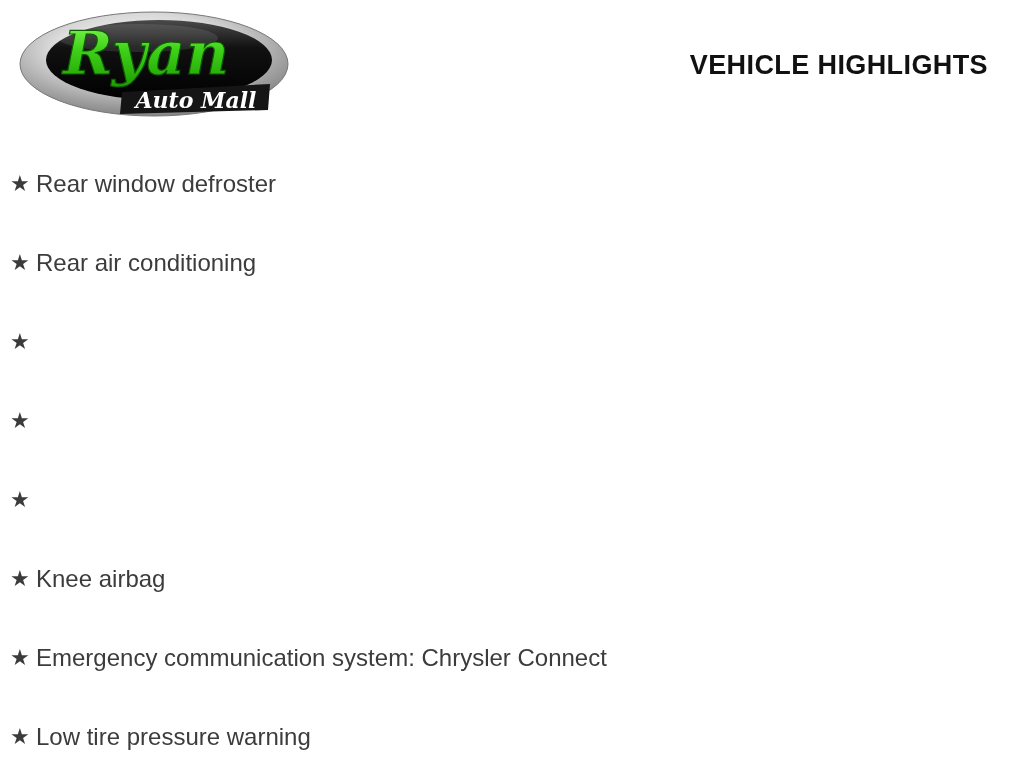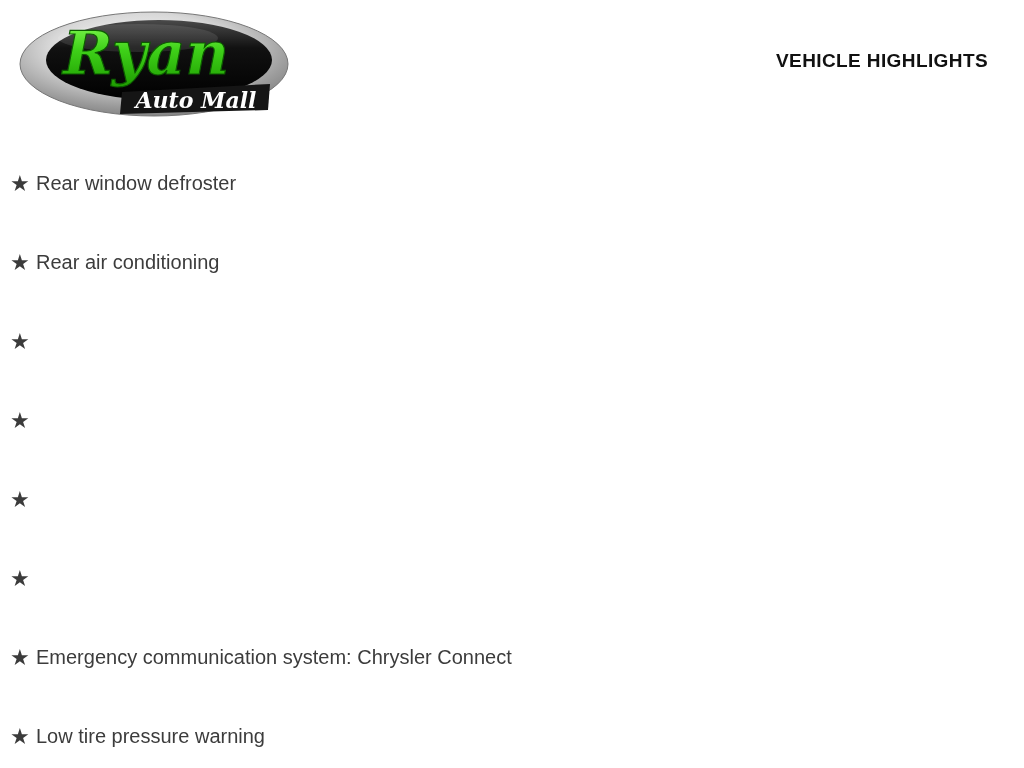--- a/index.html
+++ b/index.html
@@ -29,21 +29,21 @@
     top: 8px;
     width: 272px;
     height: 116px;
   }
   .logo svg { display: block; }
 
   .doc-title {
     position: absolute;
     right: 36px;
     top: 50px;
-    font-size: 19px;
+    font-size: 27px;
     font-weight: bold;
     letter-spacing: 0.4px;
     color: #111111;
     white-space: nowrap;
   }
 
   
   .highlights {
     position: absolute;
     top: 144px;
@@ -61,21 +61,21 @@
   }
   .star-icon {
     width: 26px;
     flex: 0 0 26px;
     font-size: 22px;
     line-height: 1;
     color: #3b3b3b;
     text-align: left;
   }
   .item-label {
-    font-size: 20px;
+    font-size: 24px;
     color: #3c3c3c;
     white-space: nowrap;
   }
 </style>
 </head>
 <body>
 
 <div class="header">
 
   <div class="logo">
@@ -131,20 +131,21 @@
     <span class="star-icon">★</span>
   </li>
   <li class="highlight-item">
     <span class="star-icon">★</span>
   </li>
   <li class="highlight-item">
     <span class="star-icon">★</span>
   </li>
   <li class="highlight-item">
     <span class="star-icon">★</span>
+    <span class="item-label">Knee airbag</span>
   </li>
   <li class="highlight-item">
     <span class="star-icon">★</span>
     <span class="item-label">Emergency communication system: Chrysler Connect</span>
   </li>
   <li class="highlight-item">
     <span class="star-icon">★</span>
     <span class="item-label">Low tire pressure warning</span>
   </li>
 </ul>

